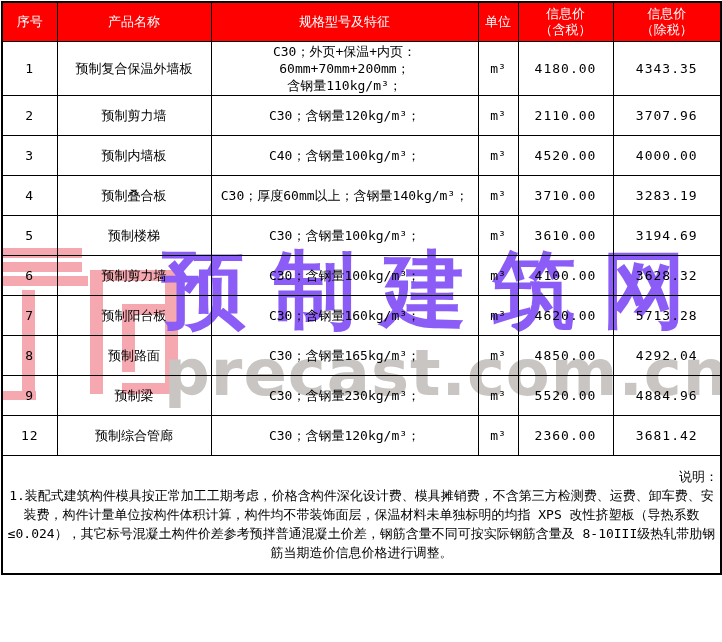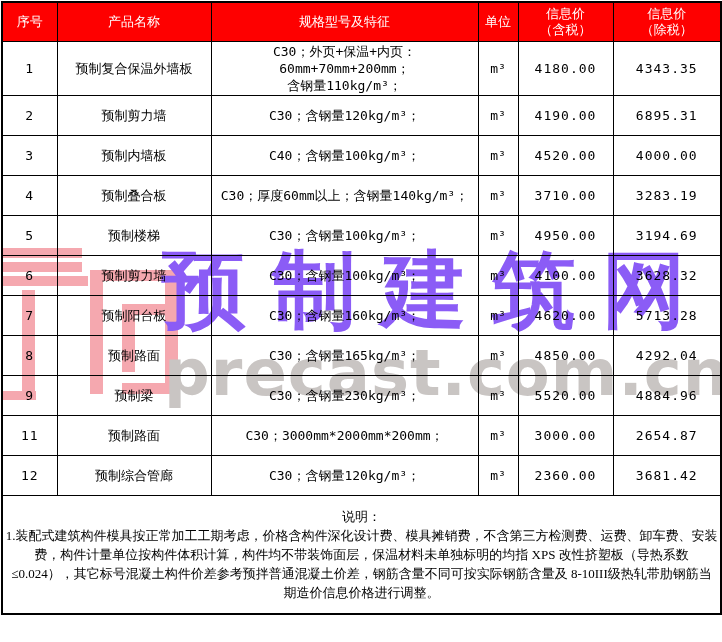--- a/index.html
+++ b/index.html
@@ -57,22 +57,22 @@
   tbody tr.tall { height:42px; }
   td.spec { white-space:pre-line; line-height:17px;margin-top:31px; }
   td.num { letter-spacing:1px; }
   tr.notes-row { height:118px; }
   td.notes {
     text-align:left; vertical-align:top;
     padding:14px 6px 4px 6px;
     font-size:14px; line-height:19px;
     background:#ffffff;
   }
-  .notes-label { display:block; }
-  .notes-body { display:block;font-family:Liberation Serif, serif; }
+  .notes-label { display:block;text-align:right; }
+  .notes-body { display:block; }
 </style>
 </head>
 <body>
 
 <div class="page">
 
   <div class="wm-layer">
     <svg class="wm-logo" width="178" height="156" viewBox="0 0 178 156" xmlns="http://www.w3.org/2000/svg">
       <g fill="#f5a8af">
         <rect x="0" y="2" width="80" height="10"></rect>
@@ -121,22 +121,22 @@
 含钢量110kg/m³；</td>
         <td>m³</td>
         <td class="num">4180.00</td>
         <td class="num">4343.35</td>
       </tr>
       <tr>
         <td class="num">2</td>
         <td>预制剪力墙</td>
         <td class="spec">C30；含钢量120kg/m³；</td>
         <td>m³</td>
-        <td class="num">4190.00</td>
-        <td class="num">6895.31</td>
+        <td class="num">2110.00</td>
+        <td class="num">3707.96</td>
       </tr>
       <tr>
         <td class="num">3</td>
         <td>预制内墙板</td>
         <td class="spec">C40；含钢量100kg/m³；</td>
         <td>m³</td>
         <td class="num">4520.00</td>
         <td class="num">4000.00</td>
       </tr>
       <tr>
@@ -145,21 +145,21 @@
         <td class="spec">C30；厚度60mm以上；含钢量140kg/m³；</td>
         <td>m³</td>
         <td class="num">3710.00</td>
         <td class="num">3283.19</td>
       </tr>
       <tr>
         <td class="num">5</td>
         <td>预制楼梯</td>
         <td class="spec">C30；含钢量100kg/m³；</td>
         <td>m³</td>
-        <td class="num">4950.00</td>
+        <td class="num">3610.00</td>
         <td class="num">3194.69</td>
       </tr>
       <tr>
         <td class="num">6</td>
         <td>预制剪力墙</td>
         <td class="spec">C30；含钢量100kg/m³；</td>
         <td>m³</td>
         <td class="num">4100.00</td>
         <td class="num">3628.32</td>
       </tr>
@@ -179,28 +179,20 @@
         <td class="num">4850.00</td>
         <td class="num">4292.04</td>
       </tr>
       <tr>
         <td class="num">9</td>
         <td>预制梁</td>
         <td class="spec">C30；含钢量230kg/m³；</td>
         <td>m³</td>
         <td class="num">5520.00</td>
         <td class="num">4884.96</td>
-      </tr>
-      <tr>
-        <td class="num">11</td>
-        <td>预制路面</td>
-        <td class="spec">C30；3000mm*2000mm*200mm；</td>
-        <td>m³</td>
-        <td class="num">3000.00</td>
-        <td class="num">2654.87</td>
       </tr>
       <tr>
         <td class="num">12</td>
         <td>预制综合管廊</td>
         <td class="spec">C30；含钢量120kg/m³；</td>
         <td>m³</td>
         <td class="num">2360.00</td>
         <td class="num">3681.42</td>
       </tr>
       <tr class="notes-row">

